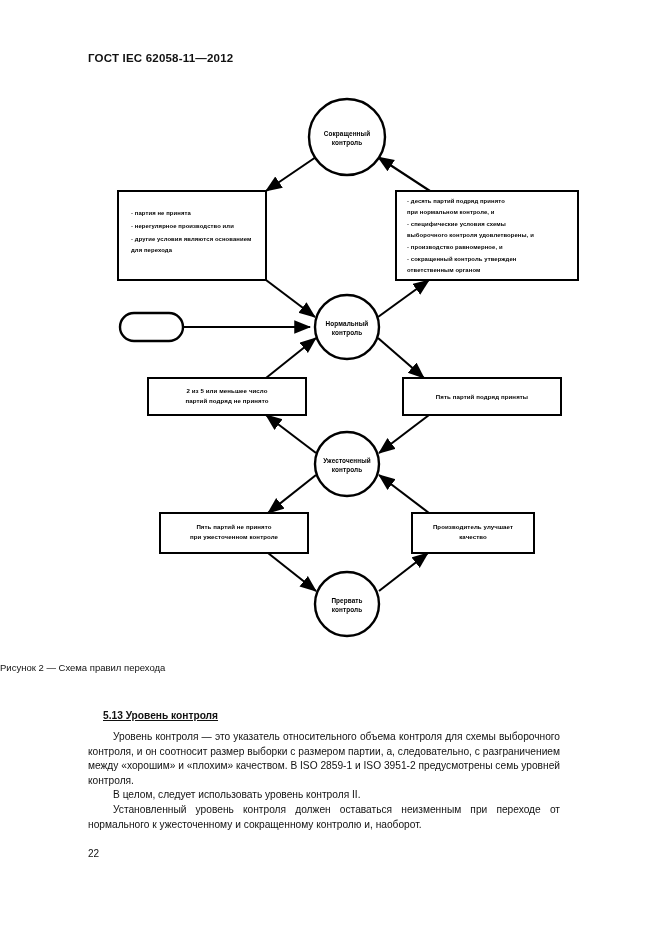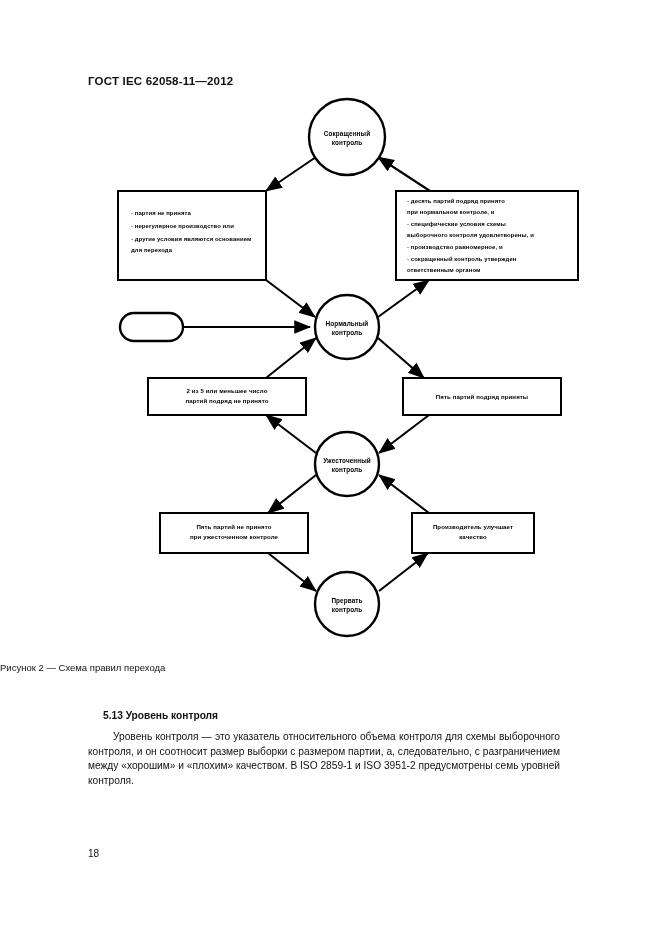--- a/index.html
+++ b/index.html
@@ -4,21 +4,21 @@
 <style>
   html,body{margin:0;padding:0;}
   body{
     width:661px;height:935px;background:#ffffff;
     font-family:"Liberation Sans", sans-serif;
     color:#111111;position:relative;overflow:hidden;
   }
   .page{position:relative;width:661px;height:935px;}
 
   .hdr{
-    position:absolute;left:88px;top:75px;
+    position:absolute;left:88px;top:52px;
     font-size:11.5px;font-weight:bold;letter-spacing:.2px;
   }
 
   
   .diagram{position:absolute;left:0px;top:95px;width:661px;height:560px;}
   .diagram svg{position:absolute;left:0;top:0;}
 
   .node-label{
     font-family:"Liberation Sans", sans-serif;
     font-size:6.4px;font-weight:bold;text-anchor:middle;
@@ -36,21 +36,21 @@
   .caption{
     position:absolute;left:0;top:662px;width:661px;text-align:left;
     font-size:9.5px;color:#111;
   }
 
   
   .content{
     position:absolute;left:88px;top:710px;width:489px;
   }
   .h-sub{
-    font-size:10.2px;font-weight:bold;margin:0 0 9px 15px;
+    font-size:10.2px;font-weight:bold;margin:0 0 9px 15px;text-decoration:underline;
   }
   .para{
     font-size:10.2px;line-height:14.6px;margin:0 17px 0 0;
     text-align:justify;text-indent:25px;
   }
   .para + .para{margin-top:0px;}
   .pageno{
     position:absolute;left:88px;top:848px;font-size:10px;
   }
 </style>
@@ -146,17 +146,19 @@
       <text class="box-txt-c" x="473" y="434">Производитель улучшает</text>
       <text class="box-txt-c" x="473" y="444">качество</text>
     </svg>
   </div>
 
   <div class="caption">Рисунок 2 — Схема правил перехода</div>
 
   <div class="content">
     <div class="h-sub">5.13 Уровень контроля</div>
     <p class="para">Уровень контроля — это указатель относительного объема контроля для схемы выборочного контроля, и он соотносит размер выборки с размером партии, а, следовательно, с разграничением между «хорошим» и «плохим» качеством. В ISO 2859-1 и ISO 3951-2 предусмотрены семь уровней контроля.</p>
+    <p class="para">В целом, следует использовать уровень контроля II.</p>
+    <p class="para">Установленный уровень контроля должен оставаться неизменным при переходе от нормального к ужесточенному и сокращенному контролю и, наоборот.</p>
   </div>
 
-  <div class="pageno">18</div>
+  <div class="pageno">22</div>
 
 </div>
 
 </body></html>

